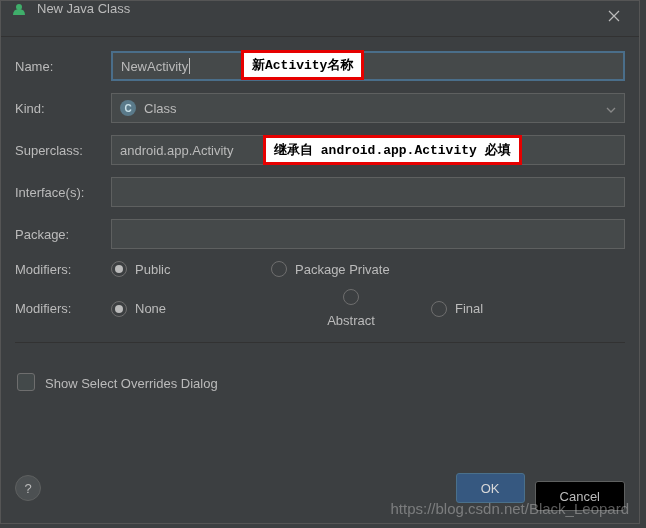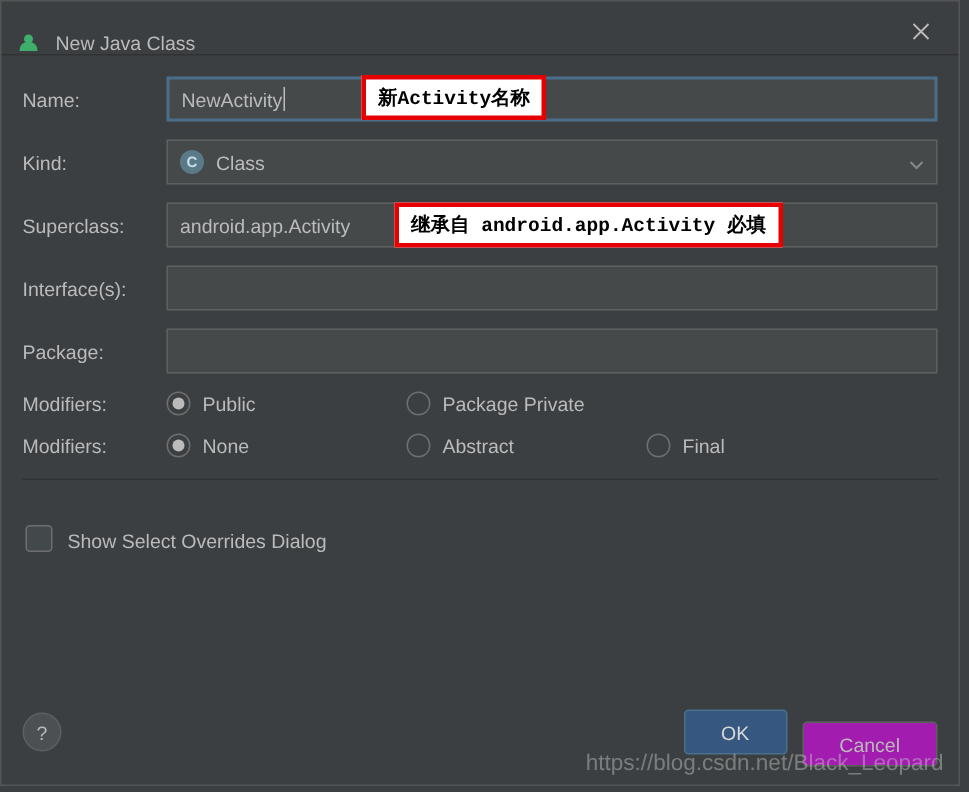--- a/index.html
+++ b/index.html
@@ -13,21 +13,21 @@
 }
 .dialog {
   width: 640px; height: 524px;
   background: #3c3f41;
   border: 1px solid #555;
   position: relative;
 }
 .titlebar {
   height: 36px;
   display: flex;
-  align-items: flex-end;
+  align-items: flex-start;
   padding: 0 10px;
   border-bottom: 1px solid #323232;
 }
 .titlebar .icon {
   width: 16px; height: 16px;
   margin-right: 10px;
 }
 .titlebar .title { color: #bbbbbb; font-size: 13px; }
 .close-btn {
   margin-left: auto;
@@ -94,21 +94,21 @@
 }
 .radio {
   display: flex;
   align-items: center;
   gap: 8px;
   color: #bbbbbb;
   cursor: pointer;
 }
 .radio-v { width: 160px; }
 .radio-m1 { width: 160px; }
-.radio-m2 { width: 160px; }
+.radio-m2 { width: 160px; flex-direction: column; }
 .radio-m3 { width: 120px; }
 .radio-circle {
   width: 16px; height: 16px;
   border: 1.5px solid #6e6e6e;
   border-radius: 50%;
   display: flex; align-items: center; justify-content: center;
 }
 .radio-circle.checked::after {
   content: "";
   width: 8px; height: 8px;
@@ -156,21 +156,21 @@
   display: flex; align-items: center; justify-content: center;
   font-size: 13px;
   margin-left: 10px;
 }
 .btn-primary {
   background: #365880;
   border: 1px solid #4a708b;
   color: #d8d8d8;
 }
 .btn-secondary {
-  background: #a21caf;
+  background: #000000;
   border: 1px solid #5e6060;
   color: #bbbbbb;
   margin-top: 16px;
 }
 .annotation {
   position: absolute;
   border: 3px solid #e60000;
   background: #ffffff;
   color: #000;
   font-family: "SimSun", "Courier New", monospace;

